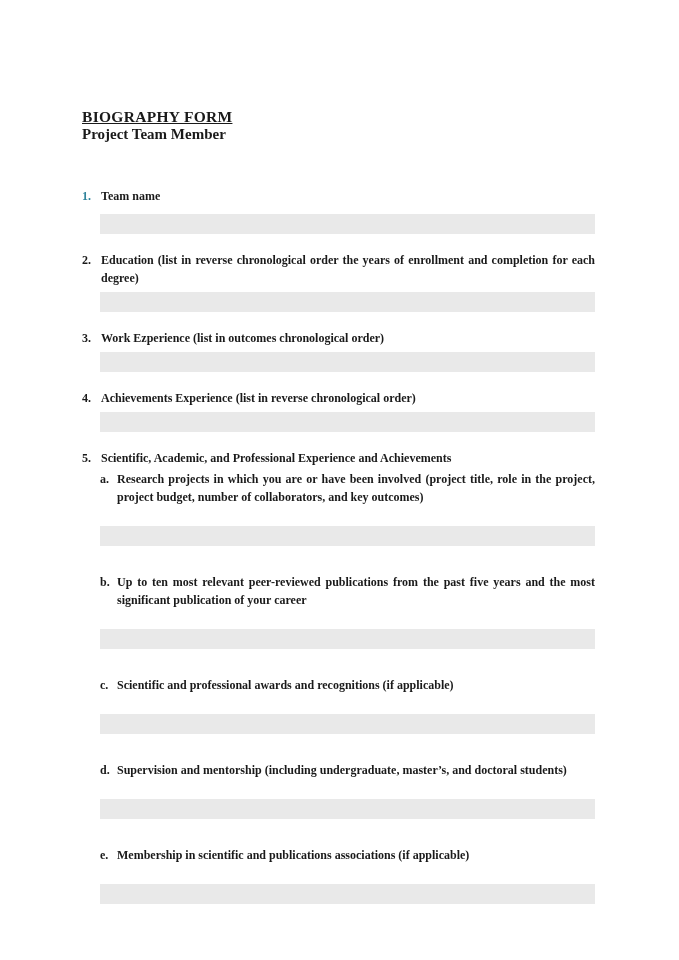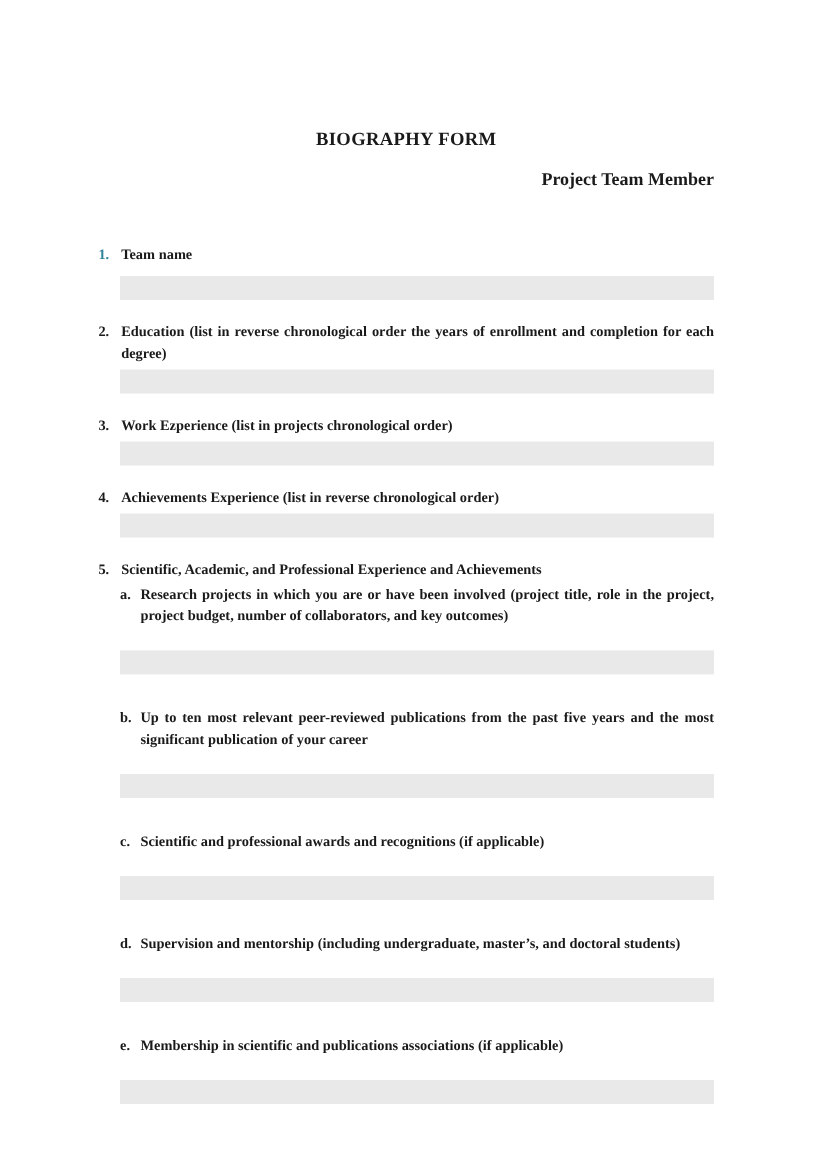--- a/index.html
+++ b/index.html
@@ -8,30 +8,29 @@
     width: 679px;
     height: 960px;
     background: #ffffff;
     font-family: "Liberation Serif", serif;
     color: #1a1a1a;
     position: relative;
     overflow: hidden;
   }
   .content { padding: 108px 84px 0 82px; }
   .title {
-    text-align: center;
     font-weight: bold;
     font-size: 15.5px;
     letter-spacing: 0.3px;
+    text-decoration: underline;
   }
   .subtitle {
-    text-align: right;
+    text-align: left;
     font-weight: bold;
     font-size: 15px;
-    margin-top: 16px;
   }
   .items { margin-top: 44px; font-size: 12px; line-height: 1.5; }
   .item { margin-bottom: 17px; }
   .row { display: flex; }
   .num { width: 19px; flex-shrink: 0; font-weight: bold; }
   .num-blue { color: #31849B; }
   .label { flex: 1; font-weight: bold; text-align: justify; }
   .hint { margin-left: 18px; margin-top: 2px; }
   .field {
     height: 20px;
@@ -86,21 +85,21 @@
         <div class="row">
           <span class="num">2.</span>
           <span class="label">Education (list in reverse chronological order the years of enrollment and completion for each degree)</span>
         </div>
         <div class="field"></div>
       </div>
 
       <div class="item">
         <div class="row">
           <span class="num">3.</span>
-          <span class="label">Work Ezperience (list in projects chronological order)</span>
+          <span class="label">Work Ezperience (list in outcomes chronological order)</span>
         </div>
         <div class="field"></div>
       </div>
 
       <div class="item">
         <div class="row">
           <span class="num">4.</span>
           <span class="label">Achievements Experience (list in reverse chronological order)</span>
         </div>
         <div class="field"></div>

